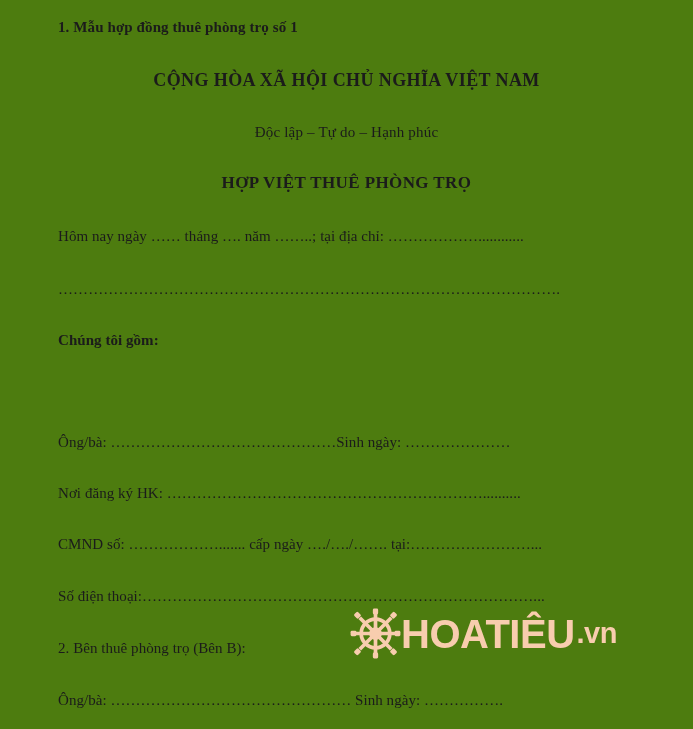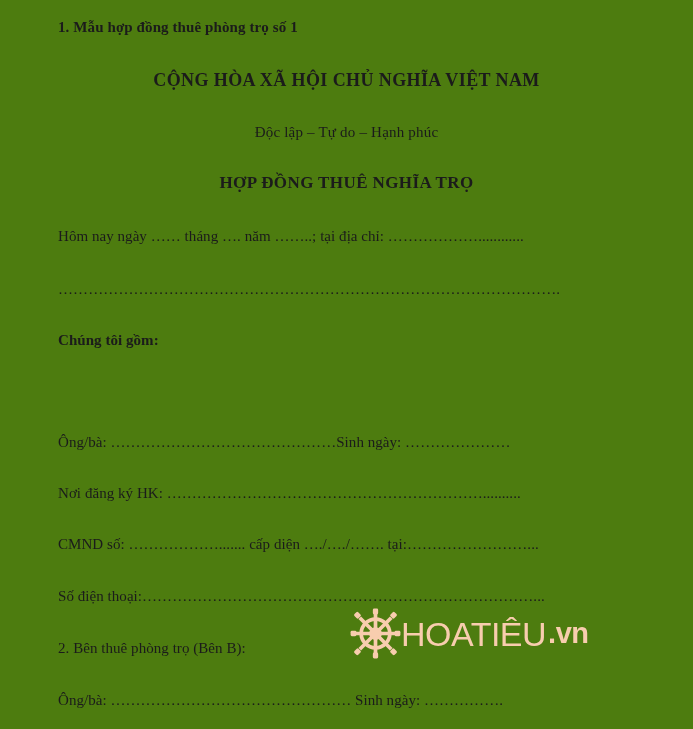--- a/index.html
+++ b/index.html
@@ -86,22 +86,22 @@
     pointer-events: none;
     user-select: none;
   }
   .watermark .wm-wheel {
     width: 53px;
     height: 53px;
     display: block;
   }
   .watermark .wm-text {
     font-family: "Liberation Sans", "DejaVu Sans", sans-serif;
-    font-size: 34px;
-    font-weight: normal;
+    font-size: 40px;
+    font-weight: bold;
     line-height: 1;
     letter-spacing: -0.5px;
     margin-left: -3px;
   }
   .watermark .wm-tld {
     font-family: "Liberation Sans", "DejaVu Sans", sans-serif;
     font-size: 29px;
     font-weight: bold;
     line-height: 1;
     letter-spacing: -0.5px;
@@ -112,34 +112,34 @@
 <body>
 
 <div class="page">
 
   <div class="doc-heading">1. Mẫu hợp đồng thuê phòng trọ số 1</div>
 
   <div class="center-line nation-title">CỘNG HÒA XÃ HỘI CHỦ NGHĨA VIỆT NAM</div>
 
   <div class="center-line motto">Độc lập – Tự do – Hạnh phúc</div>
 
-  <div class="center-line contract-title">HỢP ĐỒNG THUÊ NGHĨA TRỌ</div>
+  <div class="center-line contract-title">HỢP VIỆT THUÊ PHÒNG TRỌ</div>
 
   <div class="body-line l-hom-nay">Hôm nay ngày …… tháng …. năm ……..; tại địa chỉ: ………………............</div>
 
   <div class="body-line l-dotted-full">……………………………………………………………………………………….</div>
 
   <div class="body-line bold l-chung-toi">Chúng tôi gồm:</div>
 
 
   <div class="body-line l-ongba-a">Ông/bà: ………………………………………Sinh ngày: …………………</div>
 
   <div class="body-line l-noi-dang-ky">Nơi đăng ký HK: ………………………………………………………..........</div>
 
-  <div class="body-line l-cmnd">CMND số: ………………....... cấp diện …./…./……. tại:……………………...</div>
+  <div class="body-line l-cmnd">CMND số: ………………....... cấp ngày …./…./……. tại:……………………...</div>
 
   <div class="body-line l-sdt">Số điện thoại:……………………………………………………………………...</div>
 
   <div class="body-line l-ben-b">2. Bên thuê phòng trọ (Bên B):</div>
 
   <div class="body-line l-ongba-b">Ông/bà: ………………………………………… Sinh ngày: …………….</div>
 
   <div class="watermark">
     <svg class="wm-wheel" viewBox="0 0 100 100">
       <g fill="none" stroke="#F8CDAE" stroke-width="7">

